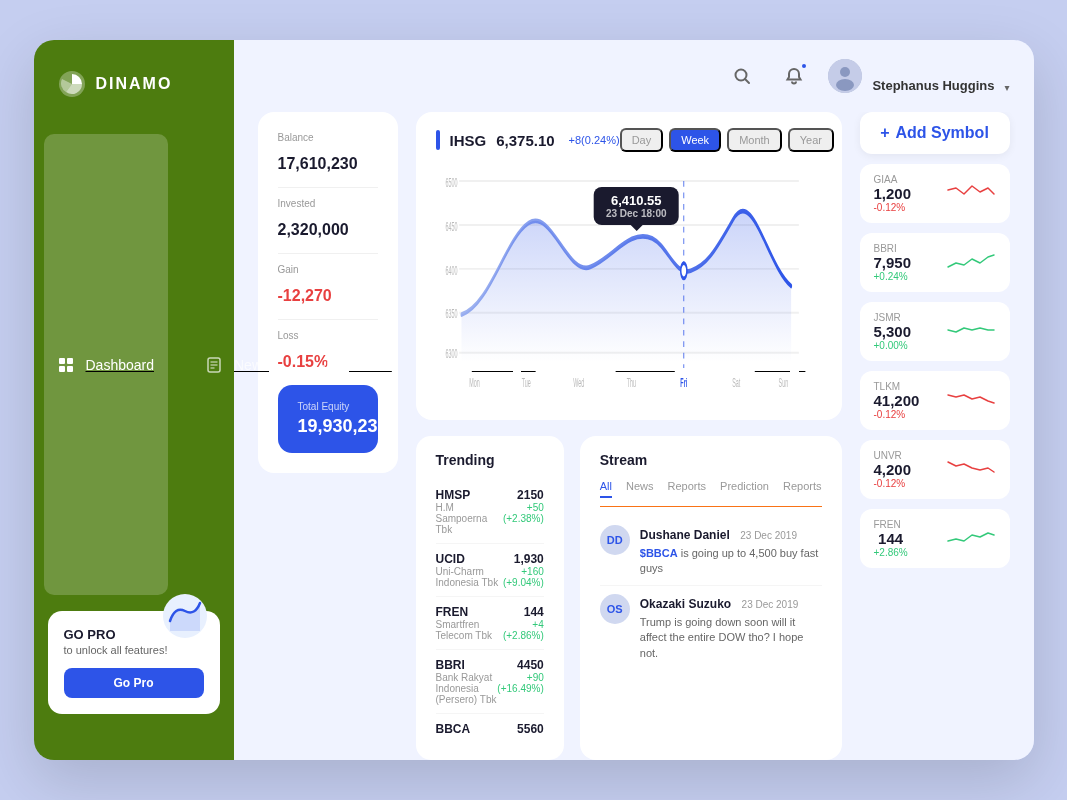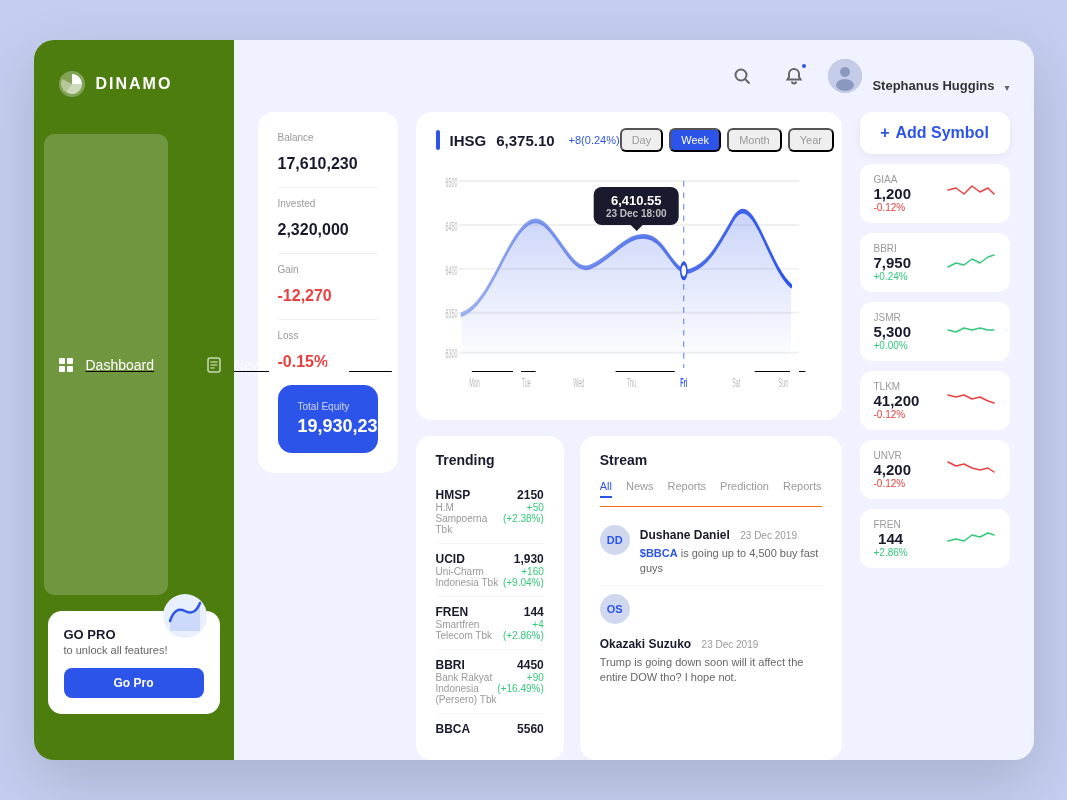--- a/index.html
+++ b/index.html
@@ -390,21 +390,21 @@
     .stream-tab.active {
       color: #2d54e8;
       border-bottom: 2px solid #2d54e8;
     }
     .stream-item {
       display: flex;
       gap: 10px;
       padding: 8px 0;
       border-bottom: 1px solid #f5f5f5;
     }
-    .stream-item:last-child { border-bottom: none; flex-direction: column; }
+    .stream-item:last-child { border-bottom: none; }
     .stream-avatar {
       width: 30px;
       height: 30px;
       border-radius: 50%;
       background: #d0d8f0;
       display: flex;
       align-items: center;
       justify-content: center;
       font-size: 11px;
       font-weight: 700;

